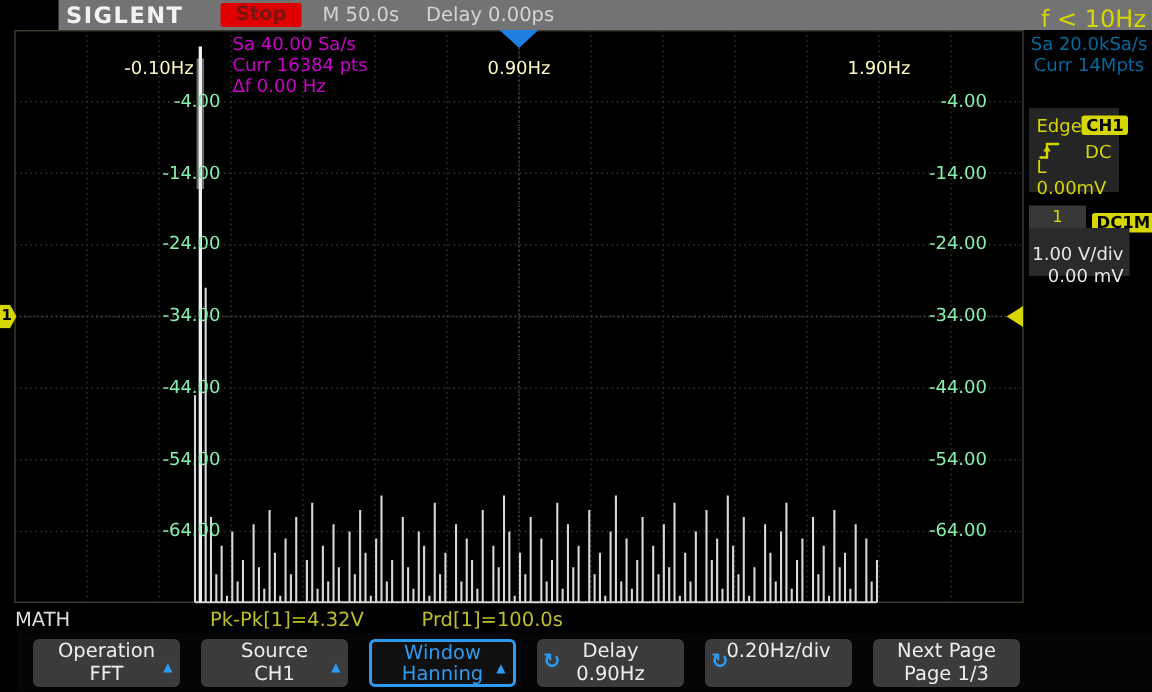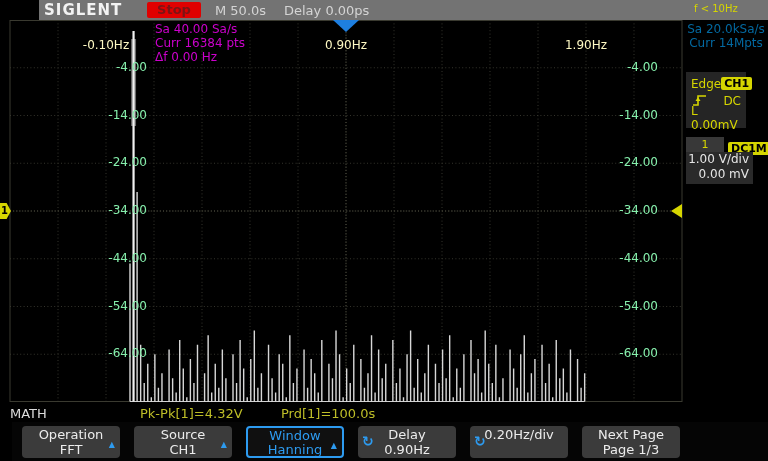--- a/index.html
+++ b/index.html
@@ -7,21 +7,21 @@
        font-family:"DejaVu Sans","Liberation Sans",sans-serif;
        -webkit-font-smoothing:none;}
 
   
   #top-bar{position:absolute;left:0;top:0;width:768px;height:20px;background:#737373;margin-left:39px;}
   #logo{position:absolute;left:5px;top:1px;color:#f2f2f2;font-size:15px;font-weight:800;letter-spacing:1px;}
   #stop-badge{position:absolute;left:108px;top:2px;width:54px;height:16px;background:#e00000;
               border-radius:2px;color:#7c1414;font-size:13px;font-weight:bold;text-align:center;line-height:16px;}
   #timebase{position:absolute;left:176px;top:3px;color:#d4d4d4;font-size:13px;}
   #delay{position:absolute;left:245px;top:3px;color:#d4d4d4;font-size:13px;}
-  #trig-freq{position:absolute;left:655px;top:3px;color:#d6d600;font-size:10px;}
+  #trig-freq{position:absolute;left:655px;top:3px;color:#d6d600;font-size:16px;}
 
   
   #screen{position:absolute;left:0;top:20px;width:768px;height:385px;background:#000;}
   #plot-svg{position:absolute;left:0;top:0;pointer-events:none;}
   .freq-label{position:absolute;top:18px;transform:translateX(-50%);color:#fef9c3;font-size:12px;white-space:nowrap;}
   .db-label{position:absolute;left:0;text-align:right;color:#86efac;font-size:12px;pointer-events:none;white-space:nowrap;margin-left:40px;}
   #fft-info{position:absolute;left:155px;top:2px;color:#cc00cc;font-size:12px;line-height:14px;white-space:pre;}
   #trig-pos-marker{position:absolute;left:333px;top:0;width:26px;height:12px;background:#1e7fe0;
                    clip-path:polygon(0 0,100% 0,50% 100%);}
   #ch1-pos-marker{position:absolute;left:0;top:183px;width:11px;height:16px;background:#d6d600;
@@ -48,21 +48,21 @@
   #sidebar{position:absolute;left:684px;top:20px;width:84px;height:385px;background:#000;}
   #acq-info{position:absolute;left:0;top:2px;width:84px;text-align:center;color:#0369a1;font-size:12px;line-height:14px;}
   #trig-panel{position:absolute;left:2px;top:52px;width:60px;height:56px;background:#252525;
               color:#d6d600;font-size:12px;padding:3px 5px;box-sizing:border-box;}
   .trig-row{display:flex;justify-content:space-between;align-items:center;height:17px;}
   .badge{background:#d6d600;color:#000;font-size:11px;font-weight:bold;padding:0 3px;border-radius:2px;line-height:13px;}
   #ch-panel-tab{position:absolute;left:2px;top:117px;width:38px;height:15px;background:#383838;
                 color:#d6d600;font-size:11px;text-align:center;line-height:15px;}
   #ch-panel-badge{position:absolute;left:44px;top:117px;width:38px;height:15px;text-align:center;}
   #ch-panel-body{position:absolute;left:2px;top:132px;width:67px;height:32px;background:#2a2a2a;
-                 color:#e6e6e6;font-size:12px;text-align:right;padding:0 4px 0 0;box-sizing:border-box;line-height:15px;}
+                 color:#e6e6e6;font-size:12px;text-align:right;padding:10px 4px 0 0;box-sizing:border-box;line-height:15px;}
 </style>
 </head>
 <body>
 
 <div id="top-bar">
   <div id="logo">SIGLENT</div>
   <div id="stop-badge">Stop</div>
   <div id="timebase">M 50.0s</div>
   <div id="delay">Delay 0.00ps</div>
   <div id="trig-freq">f &lt; 10Hz</div>

